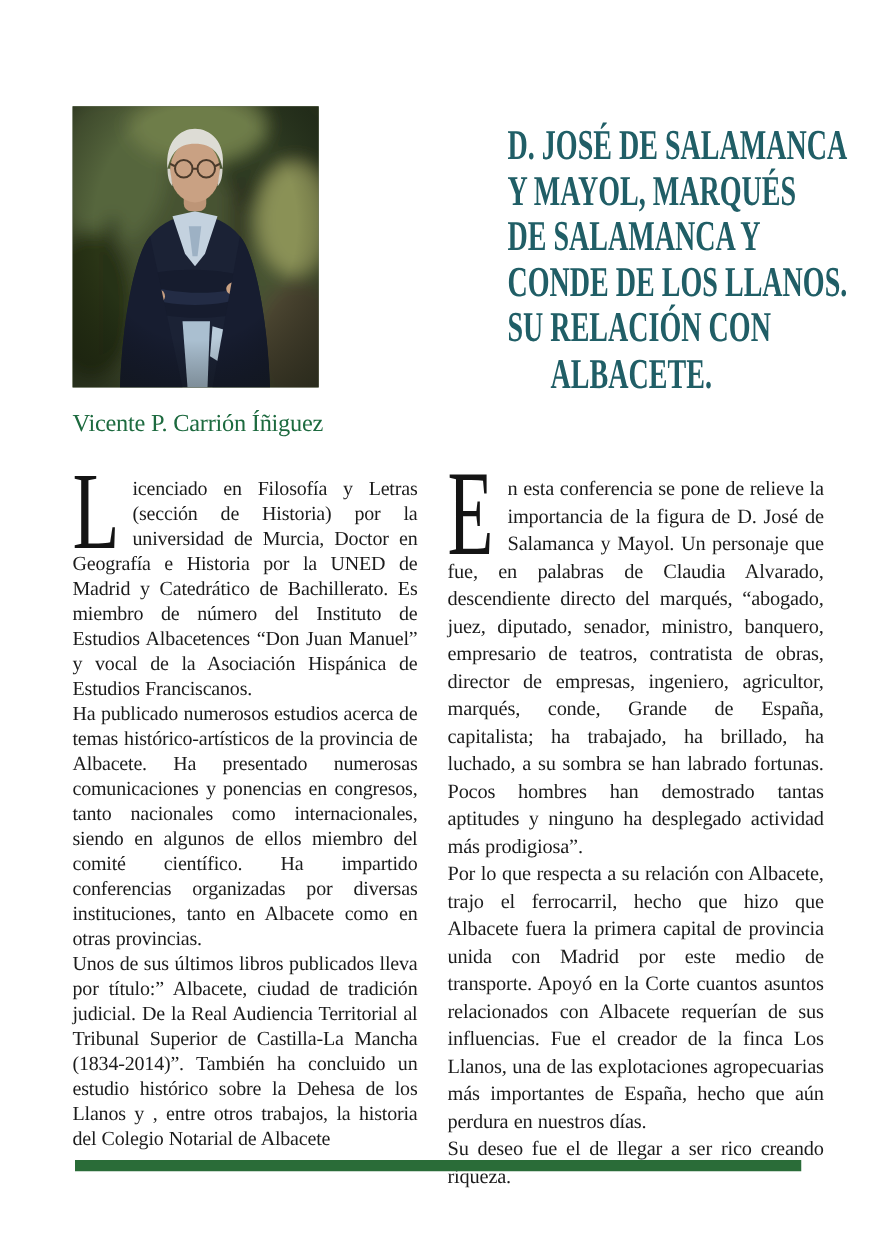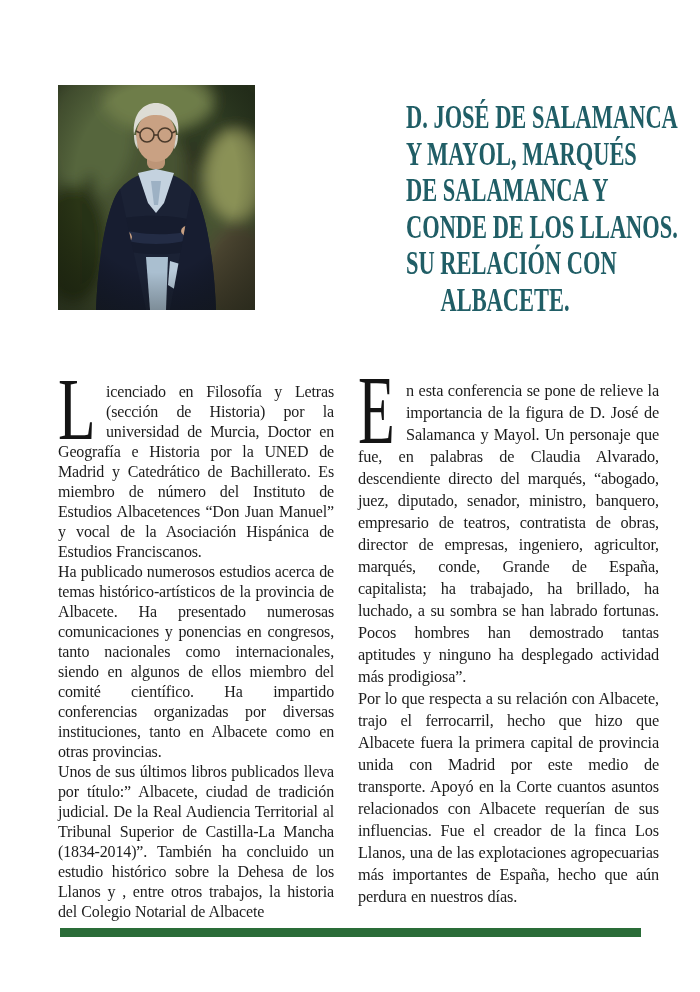--- a/index.html
+++ b/index.html
@@ -125,20 +125,21 @@
         <path d="M88,172 L110,172 L108,225 L92,225 Z" fill="#aabfd0"></path>
         <path d="M112,176 L132,182 L126,210 L110,200 Z" fill="#b9cbda"></path>
 
         <path d="M62,104 L88,225 L38,225 C40,170 50,118 62,104 Z" fill="#171d30"></path>
         <path d="M134,104 L112,225 L158,225 C156,170 146,118 134,104 Z" fill="#171d30"></path>
       </g>
       <rect x="0" y="0" width="197" height="225" fill="url(#vig)"></rect>
     </svg>
   </div>
 
+  <div class="caption">Vicente P. Carrión Íñiguez</div>
 
   <div class="title">
     <div>D. JOSÉ DE SALAMANCA</div>
     <div>Y MAYOL, MARQUÉS</div>
     <div>DE SALAMANCA Y</div>
     <div>CONDE DE LOS LLANOS.</div>
     <div>SU RELACIÓN CON</div>
     <div>ALBACETE.</div>
   </div>
 
@@ -152,17 +153,18 @@
     <p>Unos de sus últimos libros publicados lleva por título:” Albacete, ciudad de tradición judicial. De la Real Audiencia Territorial al Tribunal Superior de Castilla-La Mancha (1834-2014)”. También ha concluido un estudio histórico sobre la Dehesa de los Llanos y , entre otros trabajos, la historia del Colegio Notarial de Albacete</p>
   </div>
 
   <div class="col col-right">
     <p>
       <span class="dropcap dropcap-e">
         <span>E</span>
       </span><span>n esta conferencia se pone de relieve la importancia de la figura de D. José de Salamanca y Mayol. Un personaje que fue, en palabras de Claudia Alvarado, descendiente directo del marqués, “abogado, juez, diputado, senador, ministro, banquero, empresario de teatros, contratista de obras, director de empresas, ingeniero, agricultor, marqués, conde, Grande de España, capitalista; ha trabajado, ha brillado, ha luchado, a su sombra se han labrado fortunas. Pocos hombres han demostrado tantas aptitudes y ninguno ha desplegado actividad más prodigiosa”.</span>
     </p>
     <p>Por lo que respecta a su relación con Albacete, trajo el ferrocarril, hecho que hizo que Albacete fuera la primera capital de provincia unida con Madrid por este medio de transporte. Apoyó en la Corte cuantos asuntos relacionados con Albacete requerían de sus influencias. Fue el creador de la finca Los Llanos, una de las explotaciones agropecuarias más importantes de España, hecho que aún perdura en nuestros días.</p>
+    <p>Su deseo fue el de llegar a ser rico creando riqueza.</p>
   </div>
 
   <div class="footer-rule"></div>
 
 </div>
 
 </body></html>

